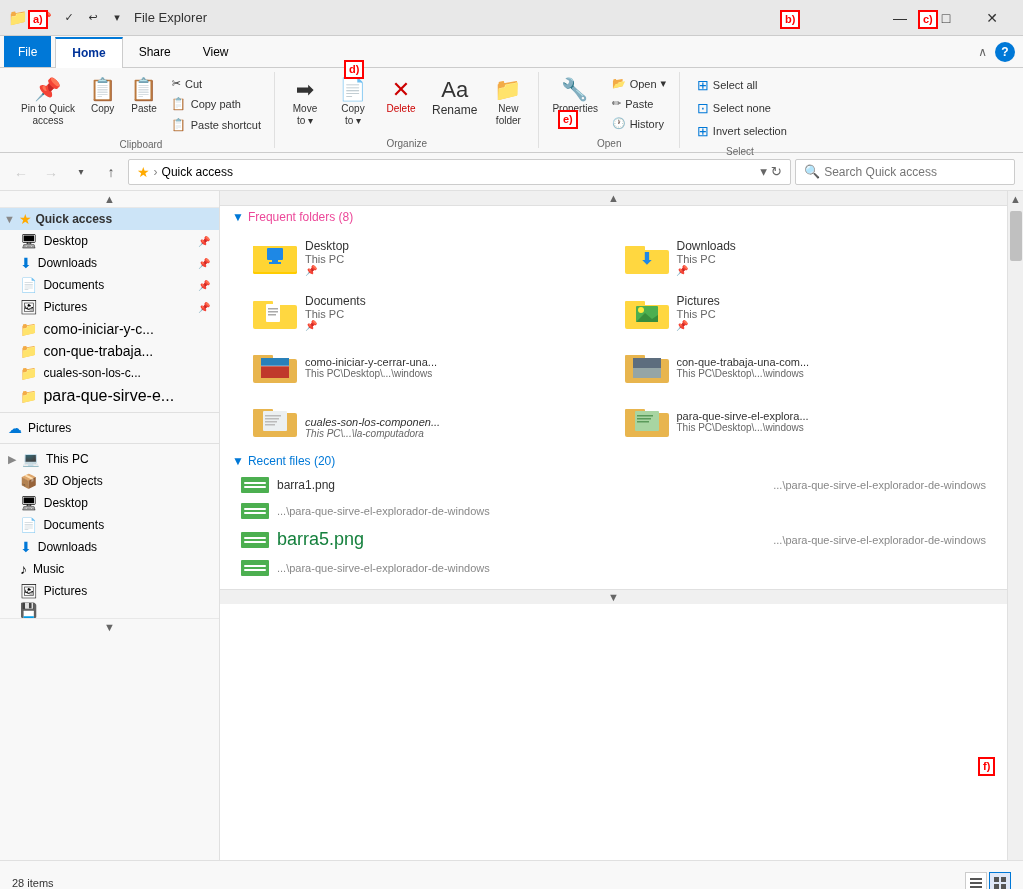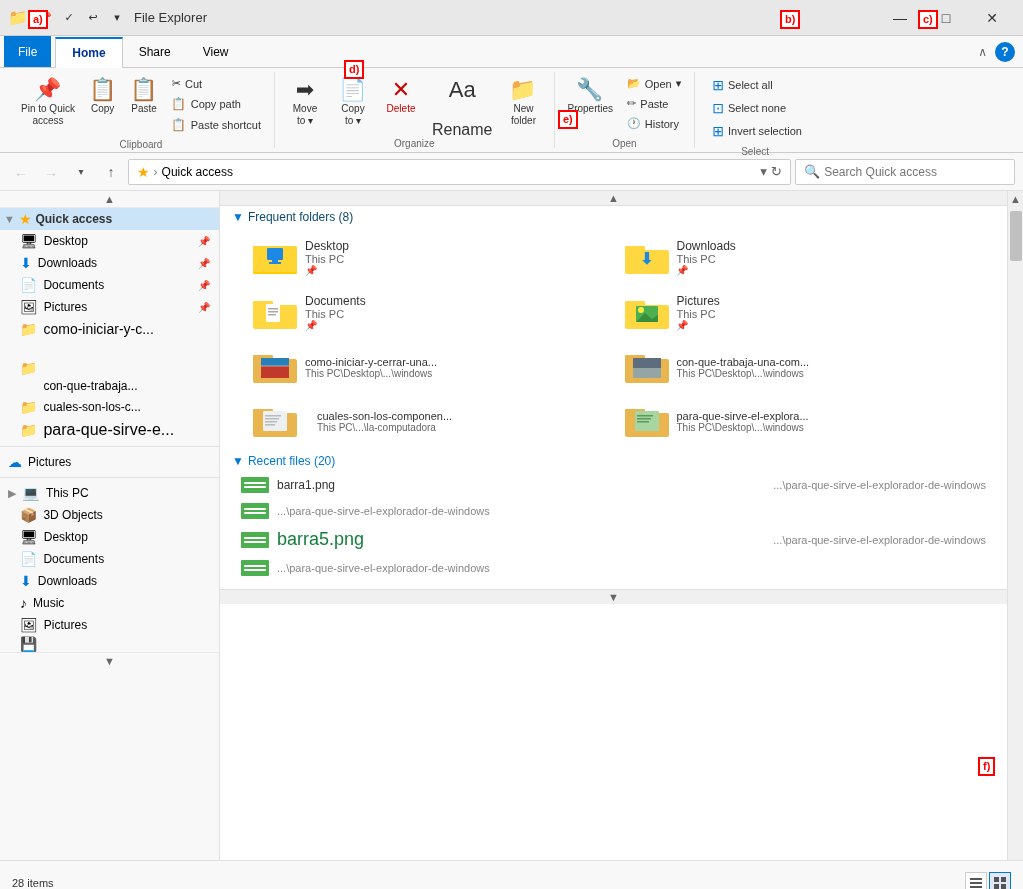--- a/index.html
+++ b/index.html
@@ -151,21 +151,21 @@
           <div class="ribbon-btn">
             <div style="font-size:22px;">📄</div>
             <div style="font-size:10px; line-height:1.2; text-align:center;">Copy<br>to ▾</div>
           </div>
           <div class="ribbon-btn" style="color:#c00;">
             <div style="font-size:22px;">✕</div>
             <div style="font-size:10px;">Delete</div>
           </div>
           <div class="ribbon-btn">
             <div style="font-size:22px;">Aa</div>
-            <div style="font-size:16px;margin-top:18px;">Rename</div>
+            <div style="font-size:12px;">Rename</div>
           </div>
           <div class="ribbon-btn">
             <div style="font-size:22px;">📁</div>
             <div style="font-size:10px; line-height:1.2; text-align:center;">New<br>folder</div>
           </div>
         </div>
         <div class="ribbon-group-label">Organize</div>
       </div>
 
       <div class="ribbon-group">
@@ -268,21 +268,21 @@
           <span style="font-size:14px;">🖼</span>
           <span style="font-size:12px;flex:1;overflow:hidden;text-overflow:ellipsis;white-space:nowrap;">Pictures</span>
           <span style="font-size:10px;color:#888;">📌</span>
         </div>
         <div style="display:flex;align-items:center;padding:3px 8px;cursor:pointer;gap:6px;" class="sidebar-item">
           <span style="font-size:14px;">📁</span>
           <span style="font-size:14px;flex:1;overflow:hidden;text-overflow:ellipsis;white-space:nowrap;">como-iniciar-y-c...</span>
         </div>
         <div style="display:flex;align-items:center;padding:3px 8px;cursor:pointer;gap:6px;" class="sidebar-item">
           <span style="font-size:14px;">📁</span>
-          <span style="font-size:12px;flex:1;overflow:hidden;text-overflow:ellipsis;white-space:nowrap;margin-top:36px;">con-que-trabaja...</span>
+          <span style="font-size:14px;flex:1;overflow:hidden;text-overflow:ellipsis;white-space:nowrap;">con-que-trabaja...</span>
         </div>
         <div style="display:flex;align-items:center;padding:3px 8px;cursor:pointer;gap:6px;" class="sidebar-item">
           <span style="font-size:14px;">📁</span>
           <span style="font-size:12px;flex:1;overflow:hidden;text-overflow:ellipsis;white-space:nowrap;">cuales-son-los-c...</span>
         </div>
         <div style="display:flex;align-items:center;padding:3px 8px;cursor:pointer;gap:6px;" class="sidebar-item">
           <span style="font-size:14px;">📁</span>
           <span style="font-size:16px;flex:1;overflow:hidden;text-overflow:ellipsis;white-space:nowrap;">para-que-sirve-e...</span>
         </div>
       </div>
@@ -337,21 +337,21 @@
 
     <div style="flex:1; display:flex; flex-direction:column; overflow:hidden;">
       <div style="display:flex; flex:1; overflow:hidden;">
 
         <div style="flex:1; overflow-y:auto; background:white;">
 
           <div style="display:flex; justify-content:center; background:#f0f0f0; border-bottom:1px solid #e0e0e0; cursor:pointer; font-size:11px; color:#666; padding:1px;">▲</div>
 
           <div class="section-header">
             <span style="color:#0078d7;">▼</span>
-            <span style="color:#0c4a6e;">Frequent folders (8)</span>
+            <span style="color:#ec4899;">Frequent folders (8)</span>
           </div>
 
           <div style="padding:4px 24px;">
             <div style="display:grid; grid-template-columns:1fr 1fr; gap:4px;">
 
               <div style="display:flex;align-items:center;padding:6px 8px;cursor:pointer;border:1px solid transparent;border-radius:2px;gap:8px;" class="folder-item">
                 <div style="position:relative;width:44px;height:36px;flex-shrink:0;">
                   
                   <svg width="44" height="36" viewBox="0 0 44 36">
                     <rect x="0" y="6" width="44" height="28" rx="2" fill="#ffcc00"></rect>
@@ -451,21 +451,21 @@
                     <rect x="8" y="9" width="28" height="10" fill="#5d6d7e"></rect>
                     <rect x="8" y="19" width="28" height="10" fill="#95a5a6"></rect>
                   </svg>
                 </div>
                 <div>
                   <div style="font-size:11px;color:#333;font-weight:500;">con-que-trabaja-una-com...</div>
                   <div style="font-size:10px;color:#666;">This PC\Desktop\...\windows</div>
                 </div>
               </div>
 
-              <div style="display:flex;align-items:center;padding:6px 8px;cursor:pointer;border:1px solid transparent;border-radius:2px;gap:20px;" class="folder-item">
+              <div style="display:flex;align-items:flex-end;padding:6px 8px;cursor:pointer;border:1px solid transparent;border-radius:2px;gap:8px;font-style:italic;" class="folder-item">
                 <div style="position:relative;width:44px;height:36px;flex-shrink:0;">
                   <svg width="44" height="36" viewBox="0 0 44 36">
                     <rect x="0" y="10" width="44" height="24" rx="2" fill="#e8b54e"></rect>
                     <rect x="0" y="6" width="20" height="6" rx="1" fill="#e8b54e"></rect>
 
                     <rect x="10" y="8" width="24" height="20" rx="1" fill="#ecf0f1"></rect>
                     <rect x="12" y="12" width="16" height="1.5" fill="#bbb"></rect>
                     <rect x="12" y="15" width="14" height="1.5" fill="#bbb"></rect>
                     <rect x="12" y="18" width="12" height="1.5" fill="#bbb"></rect>
                     <rect x="12" y="21" width="10" height="1.5" fill="#bbb"></rect>

